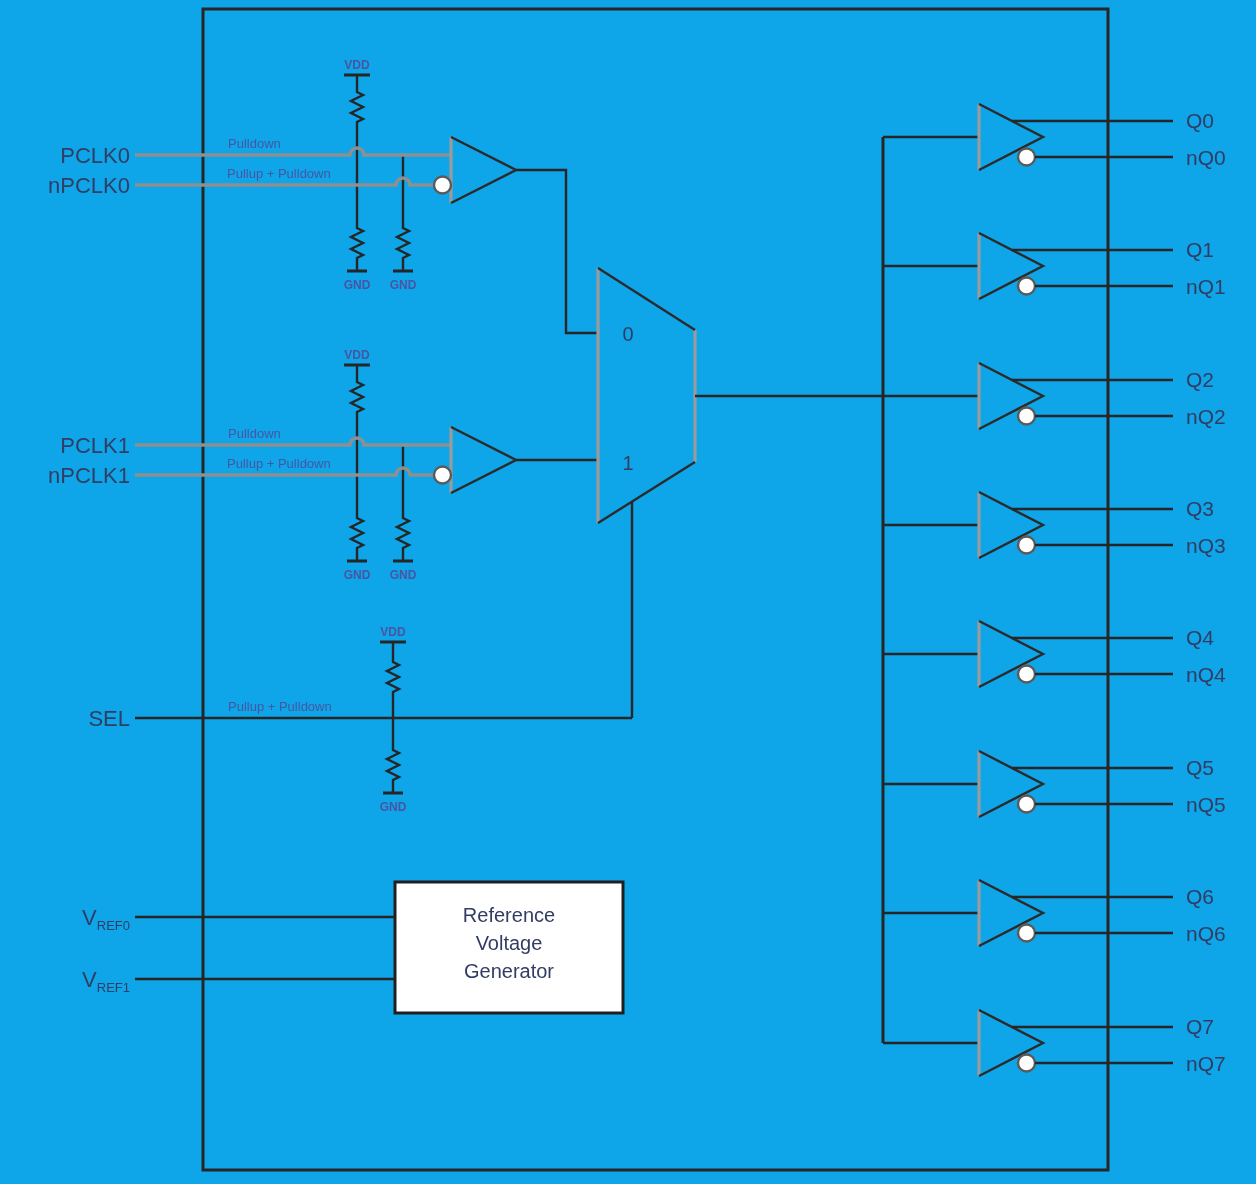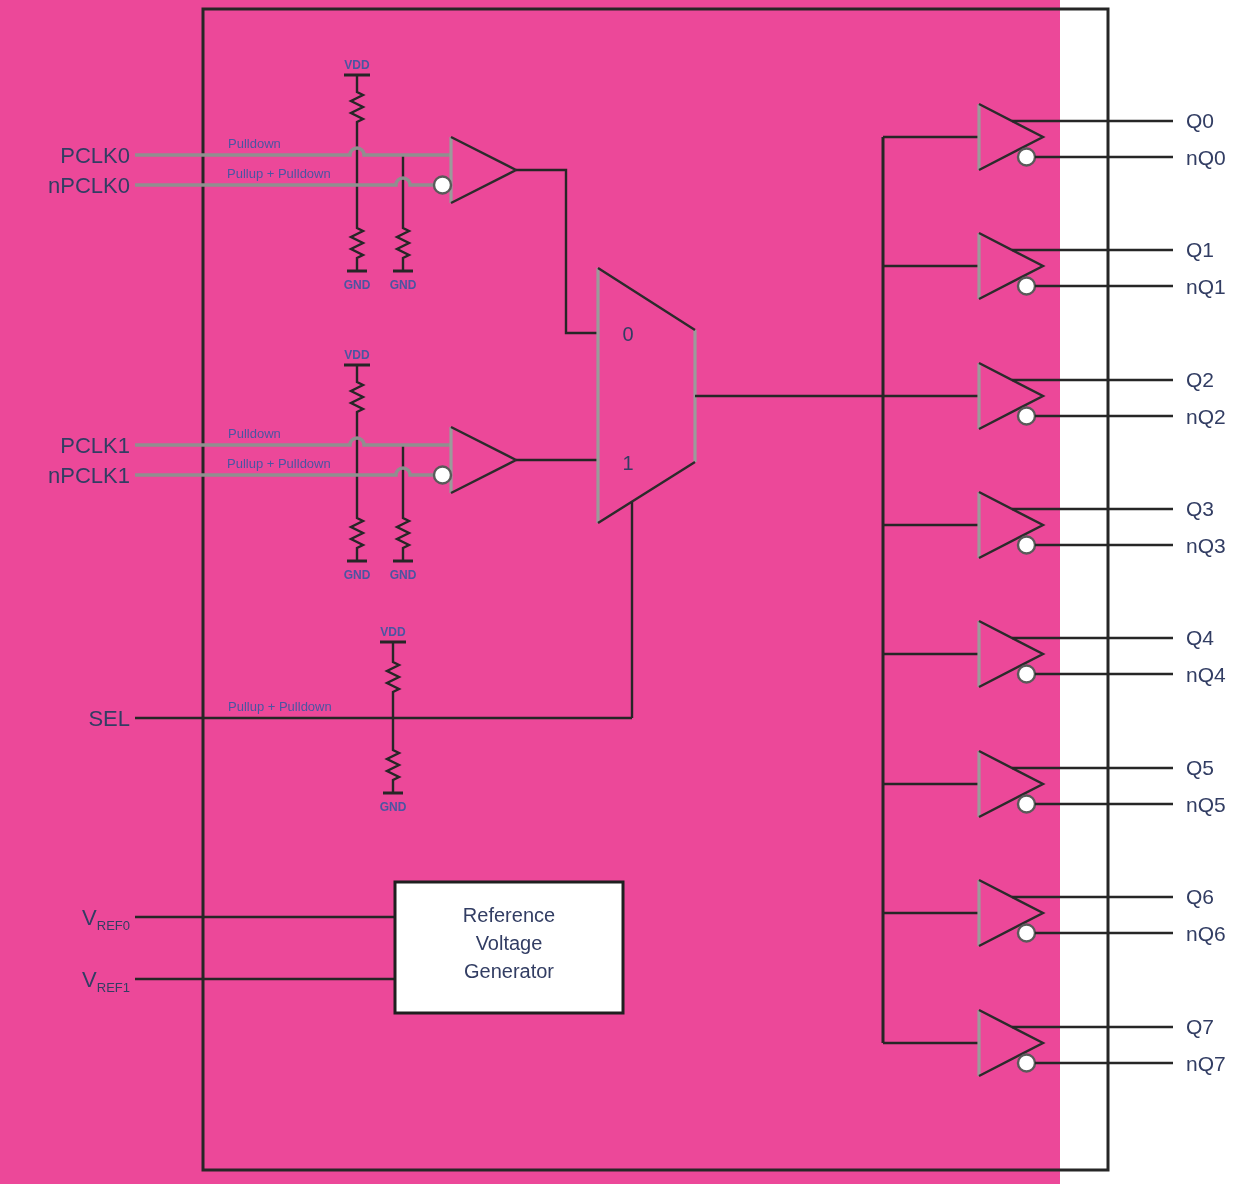--- a/index.html
+++ b/index.html
@@ -1,16 +1,16 @@
 <!DOCTYPE html>
 <html><head>
 <meta charset="utf-8">
 <style>
   html,body{margin:0;padding:0;background:#ffffff;}
-  .stage{position:relative;width:1060px;height:1184px;background:#ec4899;}
+  .stage{position:relative;width:1256px;height:1184px;background:#0ea5e9;}
   svg{display:block;}
   .border{stroke:#262626;stroke-width:3;fill:none;}
   .wire{stroke:#262626;stroke-width:2.4;fill:none;}
   .wire-thick{stroke:#262626;stroke-width:3;fill:none;}
   .bar{stroke:#262626;stroke-width:3;fill:none;}
   .gray-sig{stroke:#8f8f8f;stroke-width:3.4;fill:none;}
   .gray-edge{stroke:#9b9b9b;stroke-width:3.2;fill:none;}
   .slant{stroke:#2b2b2b;stroke-width:2.4;fill:none;stroke-linejoin:miter;}
   .bubble{stroke:#5a5a5a;stroke-width:2.4;fill:#ffffff;}
   .blockbox{stroke:#1f1f1f;stroke-width:3;fill:#ffffff;}

